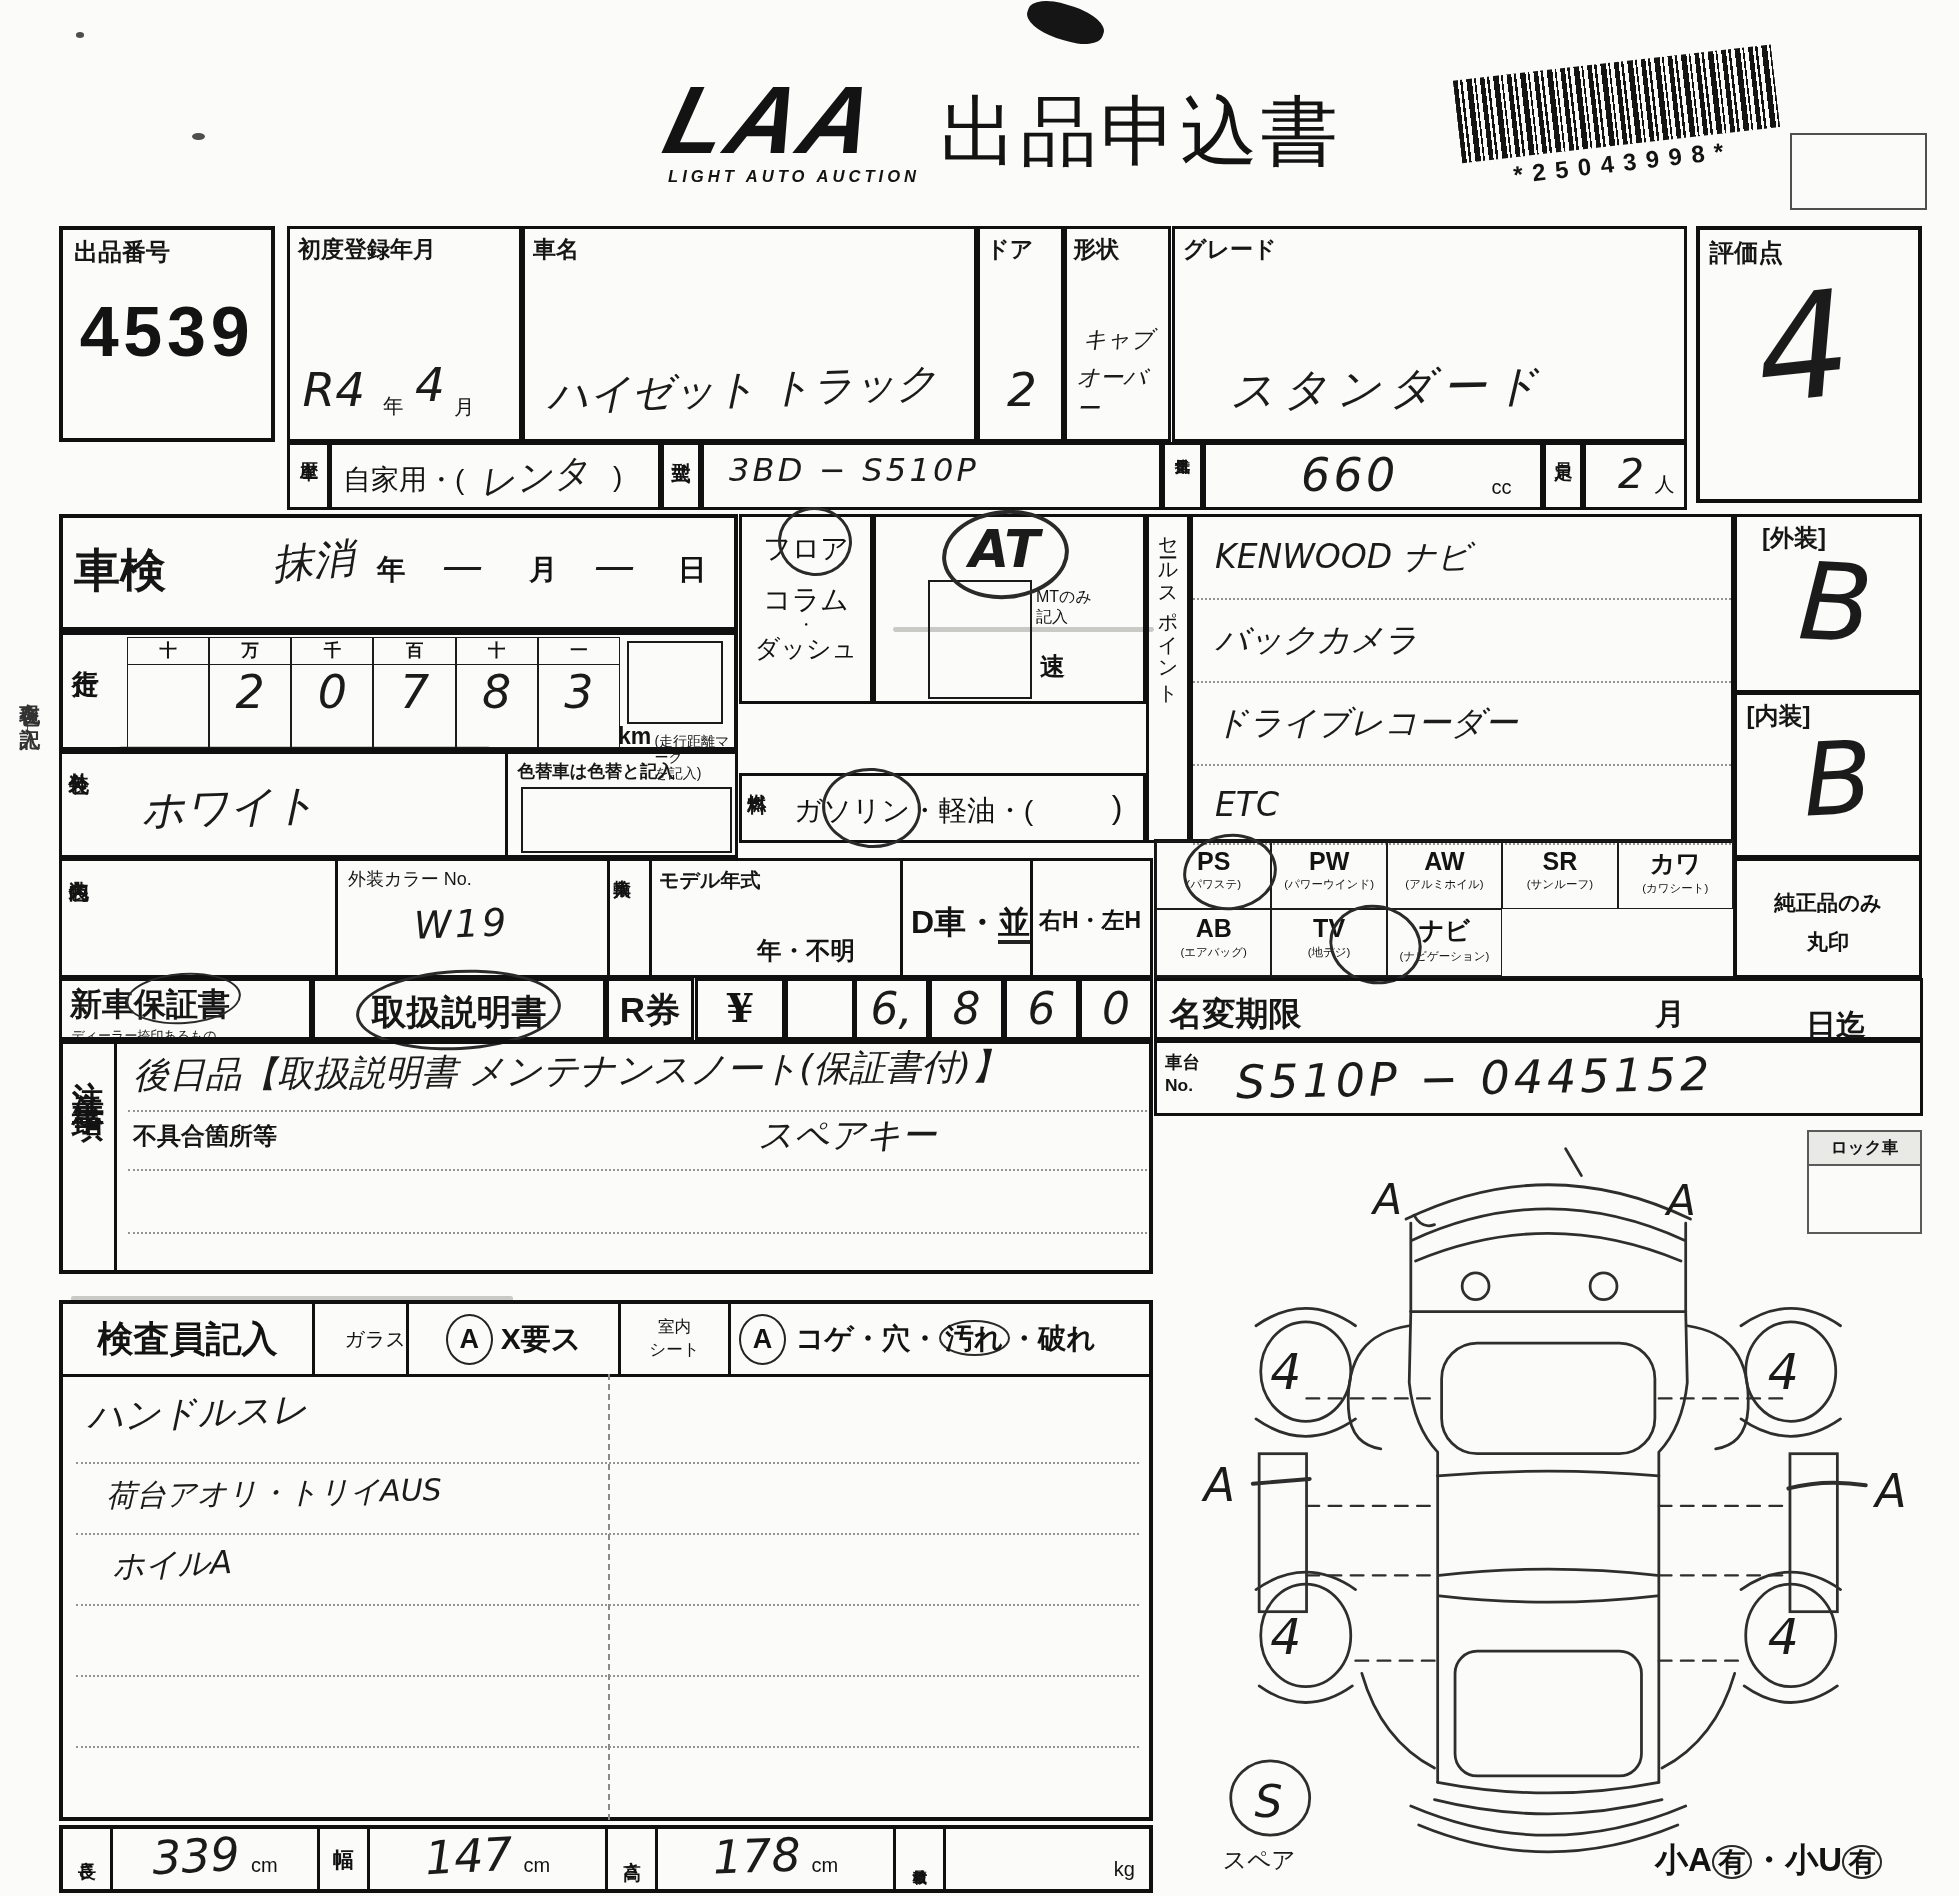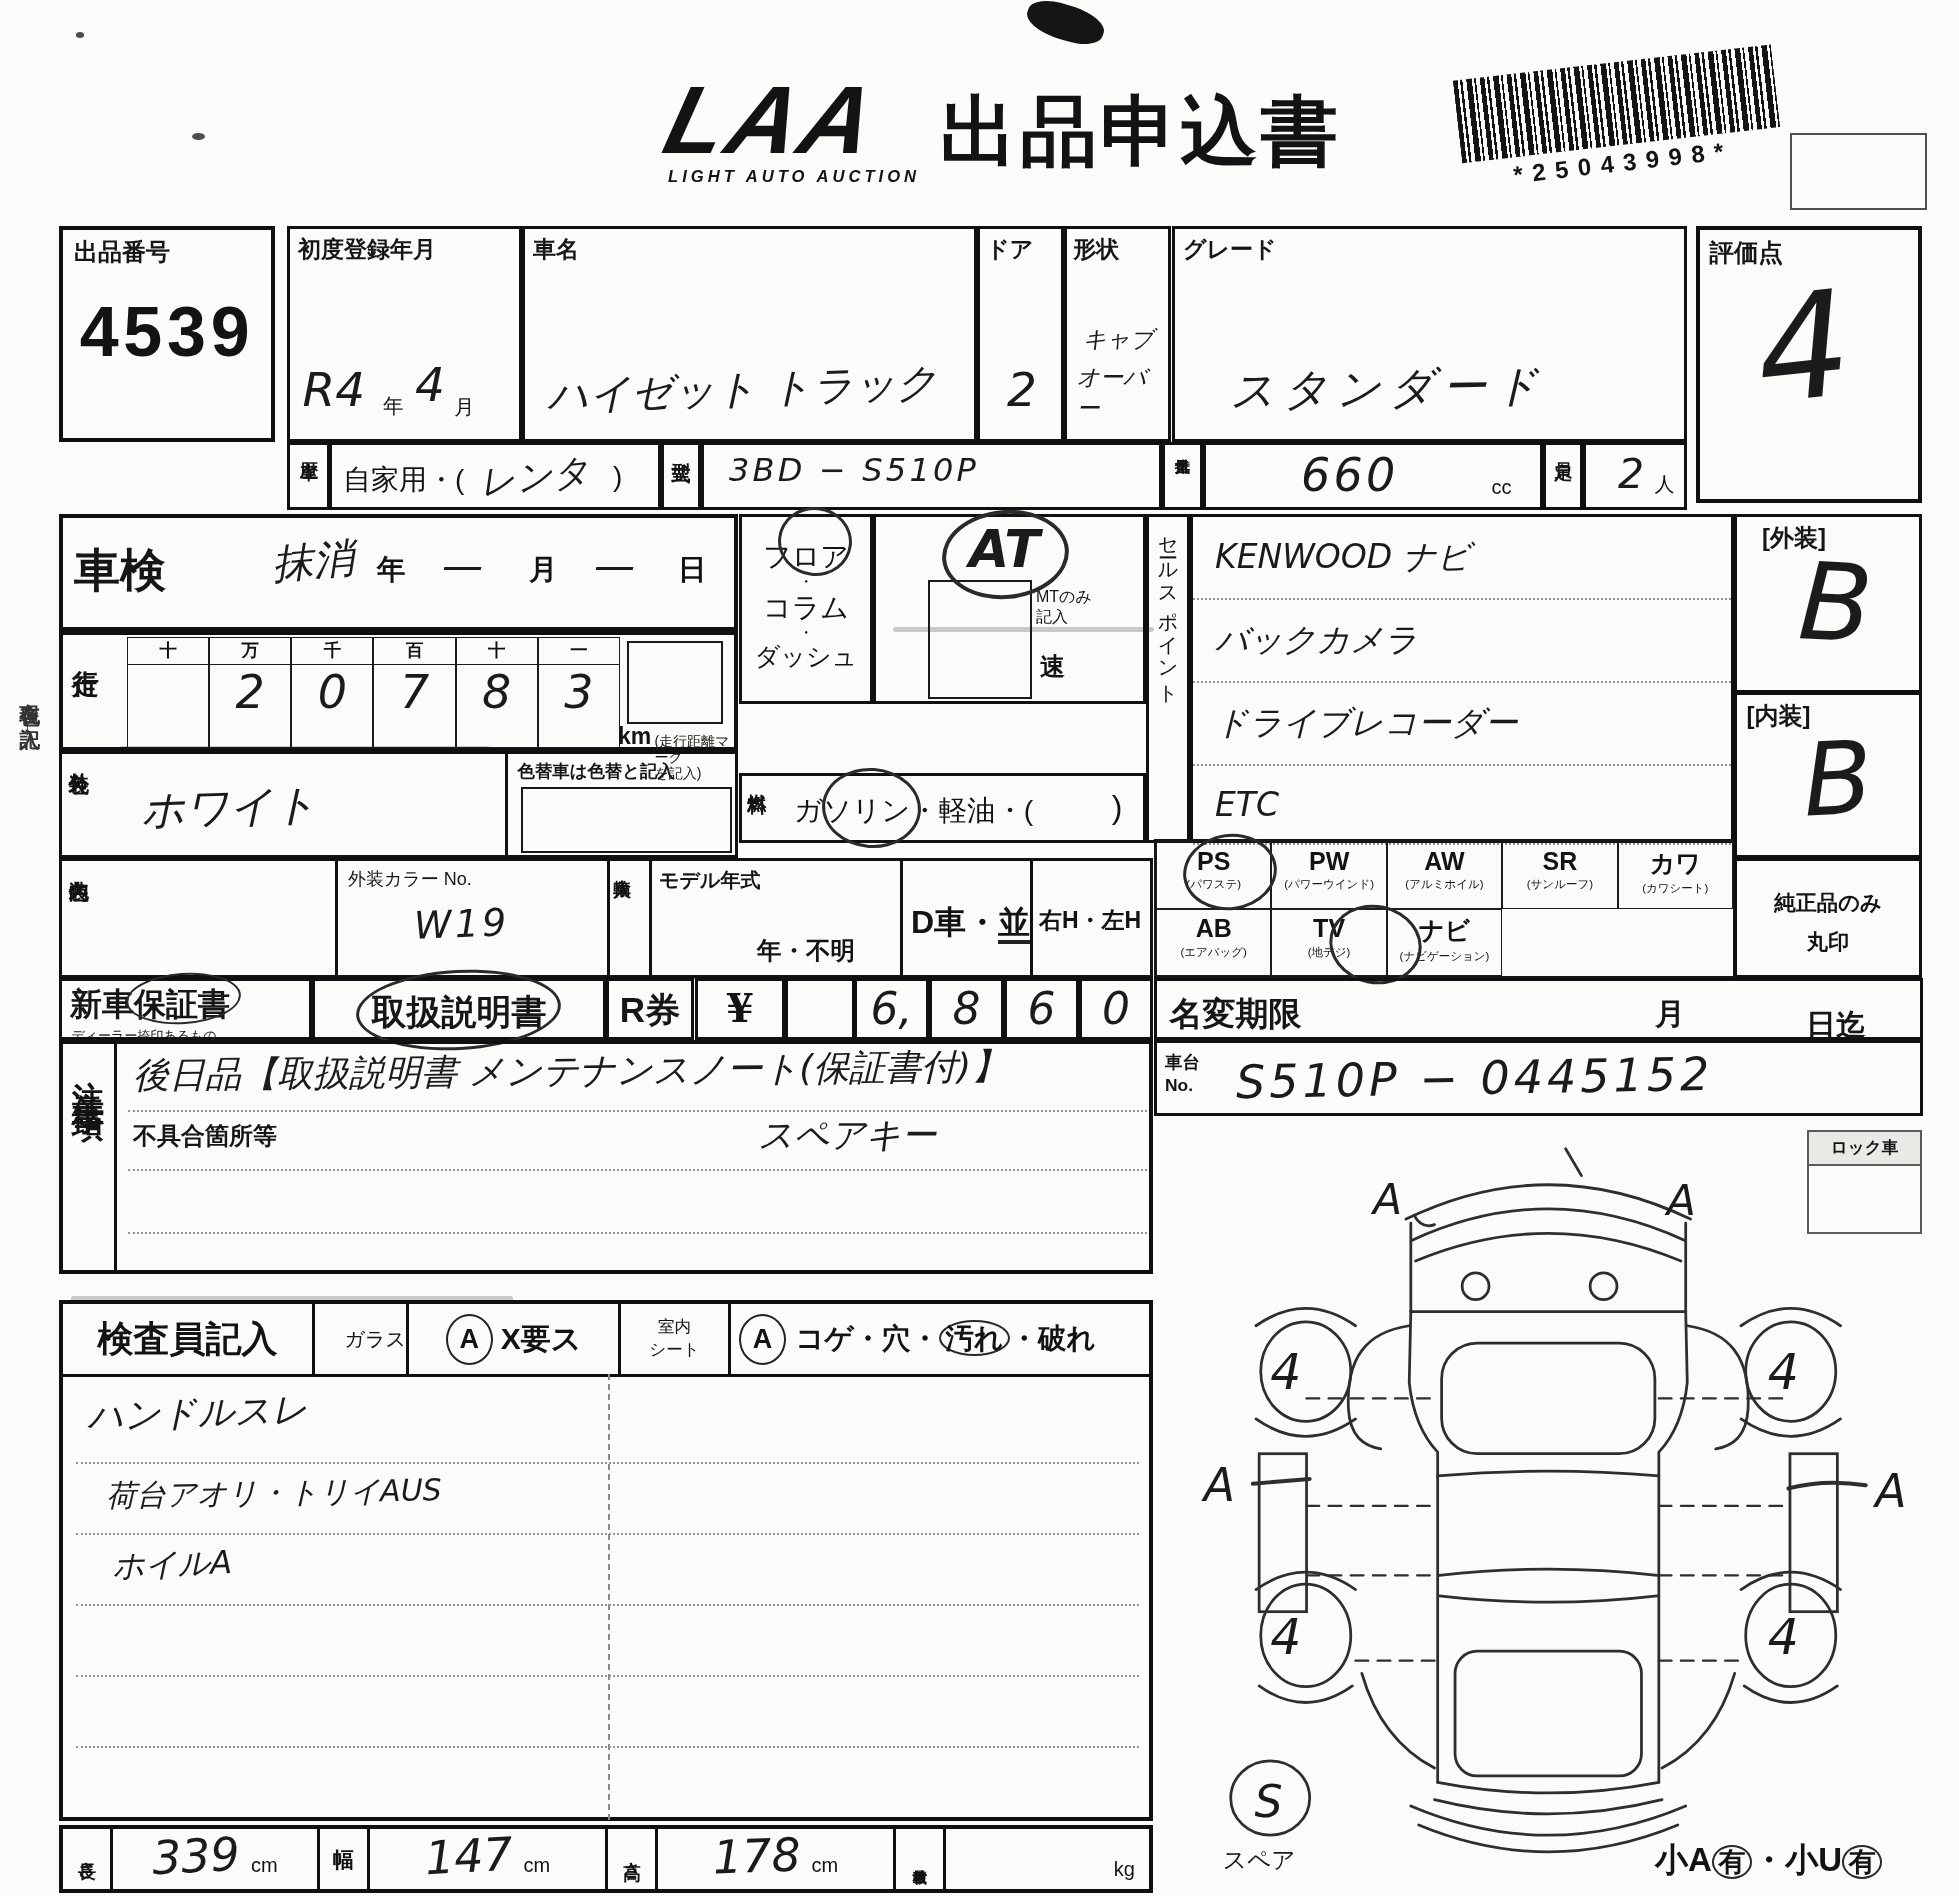--- a/index.html
+++ b/index.html
@@ -33,21 +33,21 @@
   <div class="smudge" style="left:119px;top:746px;width:371px;height:5.5px"></div>
   <div class="smudge" style="left:608px;top:975px;width:537px;height:4.7px"></div>
   <div class="smudge" style="left:71px;top:1296px;width:442px;height:5.5px"></div>
   <div class="smudge" style="left:893px;top:627px;width:261px;height:4.7px"></div>
   <div class="abs" style="left:1026px;top:4.7px;width:79px;height:35px;background:#151515;border-radius:45%;transform:rotate(18deg)"></div>
 
   <div class="abs" style="left:668px;top:77px;width:269px">
     <div style="font-size:96px;font-weight:900;font-style:italic;transform:skewX(-14deg);letter-spacing:3.2px;line-height:0.9">LAA</div>
     <div style="font-size:16.6px;font-weight:bold;letter-spacing:4px;margin-top:3.2px;font-style:italic">LIGHT AUTO AUCTION</div>
   </div>
-  <div class="abs" style="left:940px;top:81px;font-size:77px;font-weight:700;letter-spacing:3.2px">出品申込書</div>
+  <div class="abs" style="left:940px;top:81px;font-size:77px;font-weight:400;letter-spacing:3.2px">出品申込書</div>
 
   <div class="abs" style="left:1450px;top:38px;width:340px;height:158px;transform:rotate(-6.5deg)">
     <div class="abs" style="left:8px;top:24px;width:320px;height:83px;background:repeating-linear-gradient(90deg,#141414 0 4.7px,transparent 4.7px 7.1px,#141414 7.1px 9.5px,transparent 9.5px 13.4px,#141414 13.4px 19px,transparent 19px 21.3px,#141414 21.3px 23px,transparent 23px 27px)"></div>
     <div class="abs" style="left:0;top:111px;width:336px;text-align:center;font-size:24px;font-weight:bold;letter-spacing:9.5px">*25043998*</div>
   </div>
   <div class="abs" style="left:1790px;top:133px;width:133px;height:73px;border:2.4px solid #4f4f4f"></div>
 
   <div class="box b5" style="left:59px;top:226px;width:216px;height:216px">
     <div class="lab abs" style="left:11px;top:6.3px;font-size:24px">出品番号</div>
     <div style="text-align:center;margin-top:62px;font-size:70px;font-weight:800;letter-spacing:4.7px">4539</div>
@@ -173,21 +173,21 @@
     <div class="abs" style="left:695px;top:73px;font-size:24.5px;font-weight:bold">年・不明</div>
     <div class="abs" style="left:838px;top:0;height:114px;border-left:3.2px solid #101010"></div>
     <div class="abs" style="left:849px;top:40px;font-size:32px;font-weight:bold;white-space:nowrap">
       <span>D車・</span><span style="border-bottom:4px solid #222">並</span>
     </div>
     <div class="abs" style="left:968px;top:0;height:114px;border-left:3.2px solid #101010"></div>
     <div class="abs" style="left:977px;top:44px;font-size:23px;font-weight:bold;white-space:nowrap">右H・左H</div>
   </div>
 
   <div class="box" style="left:739px;top:514px;width:134px;height:190px">
-    <div style="display:flex;flex-direction:column;align-items:center;padding-top:24px;line-height:1.15">
+    <div style="display:flex;flex-direction:column;align-items:center;padding-top:16px;line-height:1.15">
       <div style="font-size:28px"><span>フ</span><span>ロ</span><span>ア</span></div>
       <div style="font-size:16px">・</div>
       <div style="font-size:28px">コラム</div>
       <div style="font-size:16px">・</div>
       <div style="font-size:25px">ダッシュ</div>
     </div>
   </div>
   <div class="circ" style="left:778px;top:507px;width:68px;height:63px;transform:rotate(6deg)"></div>
 
   <div class="box" style="left:873px;top:514px;width:273px;height:190px">

